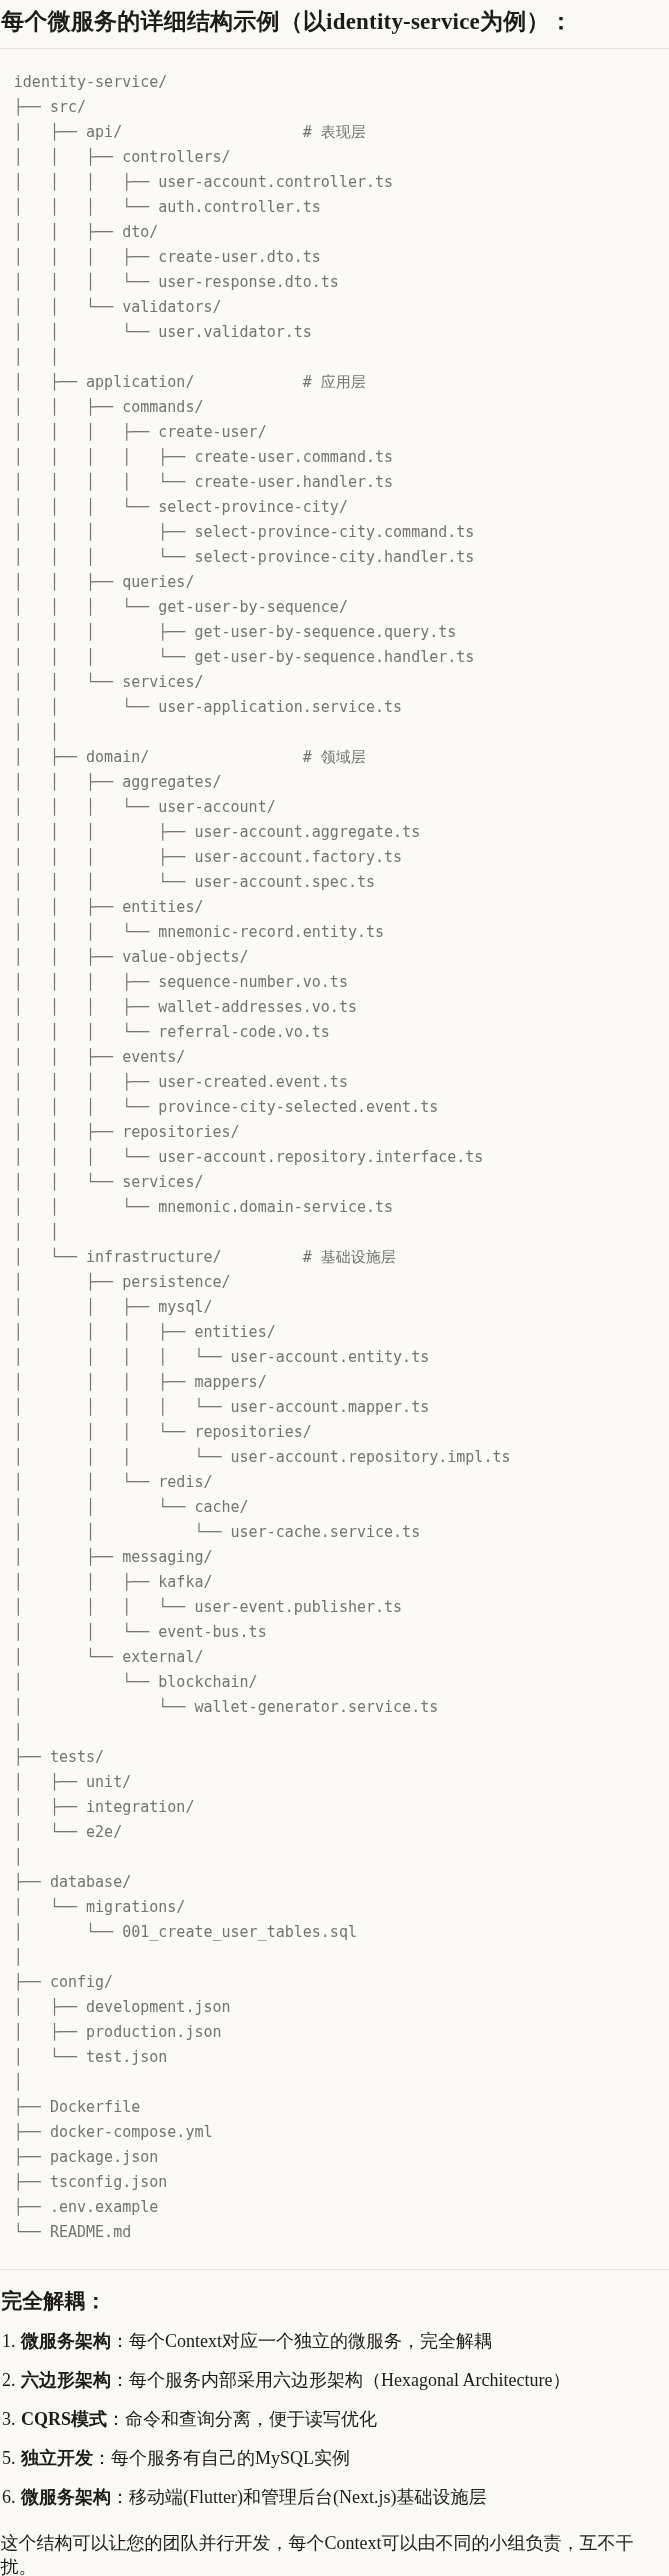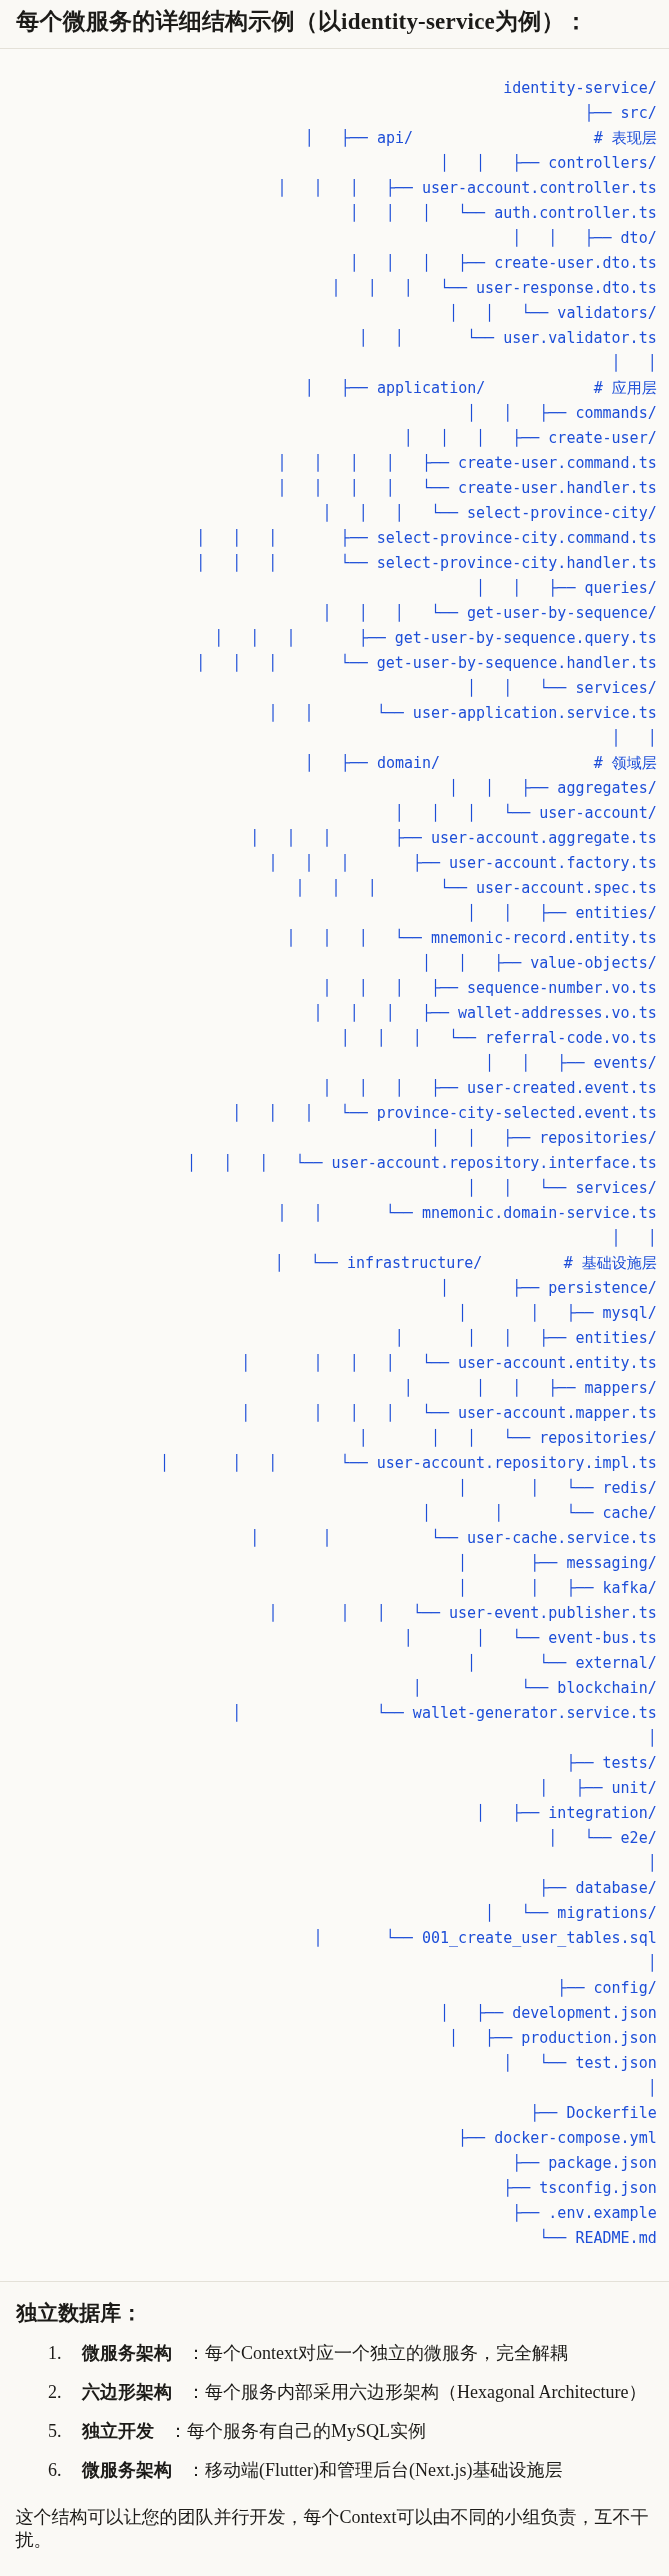--- a/index.html
+++ b/index.html
@@ -1,15 +1,15 @@
 <!DOCTYPE html>
 <html style="font-size:10px"><head>
 <meta charset="utf-8">
 <style>
-  * { box-sizing: border-box; padding-left: 15px; }
+  * { box-sizing: border-box; }
   html, body { margin: 0; padding: 0; }
   body {
     width: 669px;
     height: 2576px;
     background: #faf9f5;
     color: #1c1b18;
     font-family: "Liberation Serif", "DejaVu Serif", serif;
     overflow: hidden;
   }
   .doc { width: 669px; padding: 0; }
@@ -20,37 +20,36 @@
     font-weight: 700;
     letter-spacing: 0.2px;
   }
   .code-block {
     border-top: 0.6px solid #e4e1d8;
     border-bottom: 0.6px solid #e4e1d8;
     background: #fbfaf7;
     padding: 20.6px 6.3px 24px 13.8px;
   }
   .tree {
-    margin: 6px;
+    margin: 0;
     font-family: "DejaVu Sans Mono", "Liberation Mono", monospace;
     font-size: 15px;
     line-height: 25px;
-    color: #1d4ed8;
+    color: #737373;
     white-space: pre;
-    text-align: right;
   }
   .notes-heading {
     margin: 19px 0 0 1.3px;
     font-size: 21px;
     font-weight: 700;
     line-height: 1.2;
   }
   .notes-list {
     list-style: none;
-    margin: 16px;
+    margin: 0;
     padding: 0 0 0 1.9px;
   }
   .note-item {
     margin-top: 15.6px;
     font-size: 18px;
     line-height: 1.3;
   }
   .note-num { margin-right: 5.6px; }
   .note-term { font-weight: 700; }
   .footer-note {
@@ -149,25 +148,26 @@
 │   └── test.json
 │
 ├── Dockerfile
 ├── docker-compose.yml
 ├── package.json
 ├── tsconfig.json
 ├── .env.example
 └── README.md</pre>
   </section>
 
-  <h3 class="notes-heading">独立数据库：</h3>
+  <h3 class="notes-heading">完全解耦：</h3>
 
   <ol class="notes-list">
     <li class="note-item"><span class="note-num">1.</span><span class="note-term">微服务架构</span><span class="note-rest">：每个Context对应一个独立的微服务，完全解耦</span></li>
     <li class="note-item"><span class="note-num">2.</span><span class="note-term">六边形架构</span><span class="note-rest">：每个服务内部采用六边形架构（Hexagonal Architecture）</span></li>
+    <li class="note-item"><span class="note-num">3.</span><span class="note-term">CQRS模式</span><span class="note-rest">：命令和查询分离，便于读写优化</span></li>
     <li class="note-item"><span class="note-num">5.</span><span class="note-term">独立开发</span><span class="note-rest">：每个服务有自己的MySQL实例</span></li>
     <li class="note-item"><span class="note-num">6.</span><span class="note-term">微服务架构</span><span class="note-rest">：移动端(Flutter)和管理后台(Next.js)基础设施层</span></li>
   </ol>
 
   <p class="footer-note">这个结构可以让您的团队并行开发，每个Context可以由不同的小组负责，互不干扰。</p>
 
 </main>
 
 
 </body></html>

